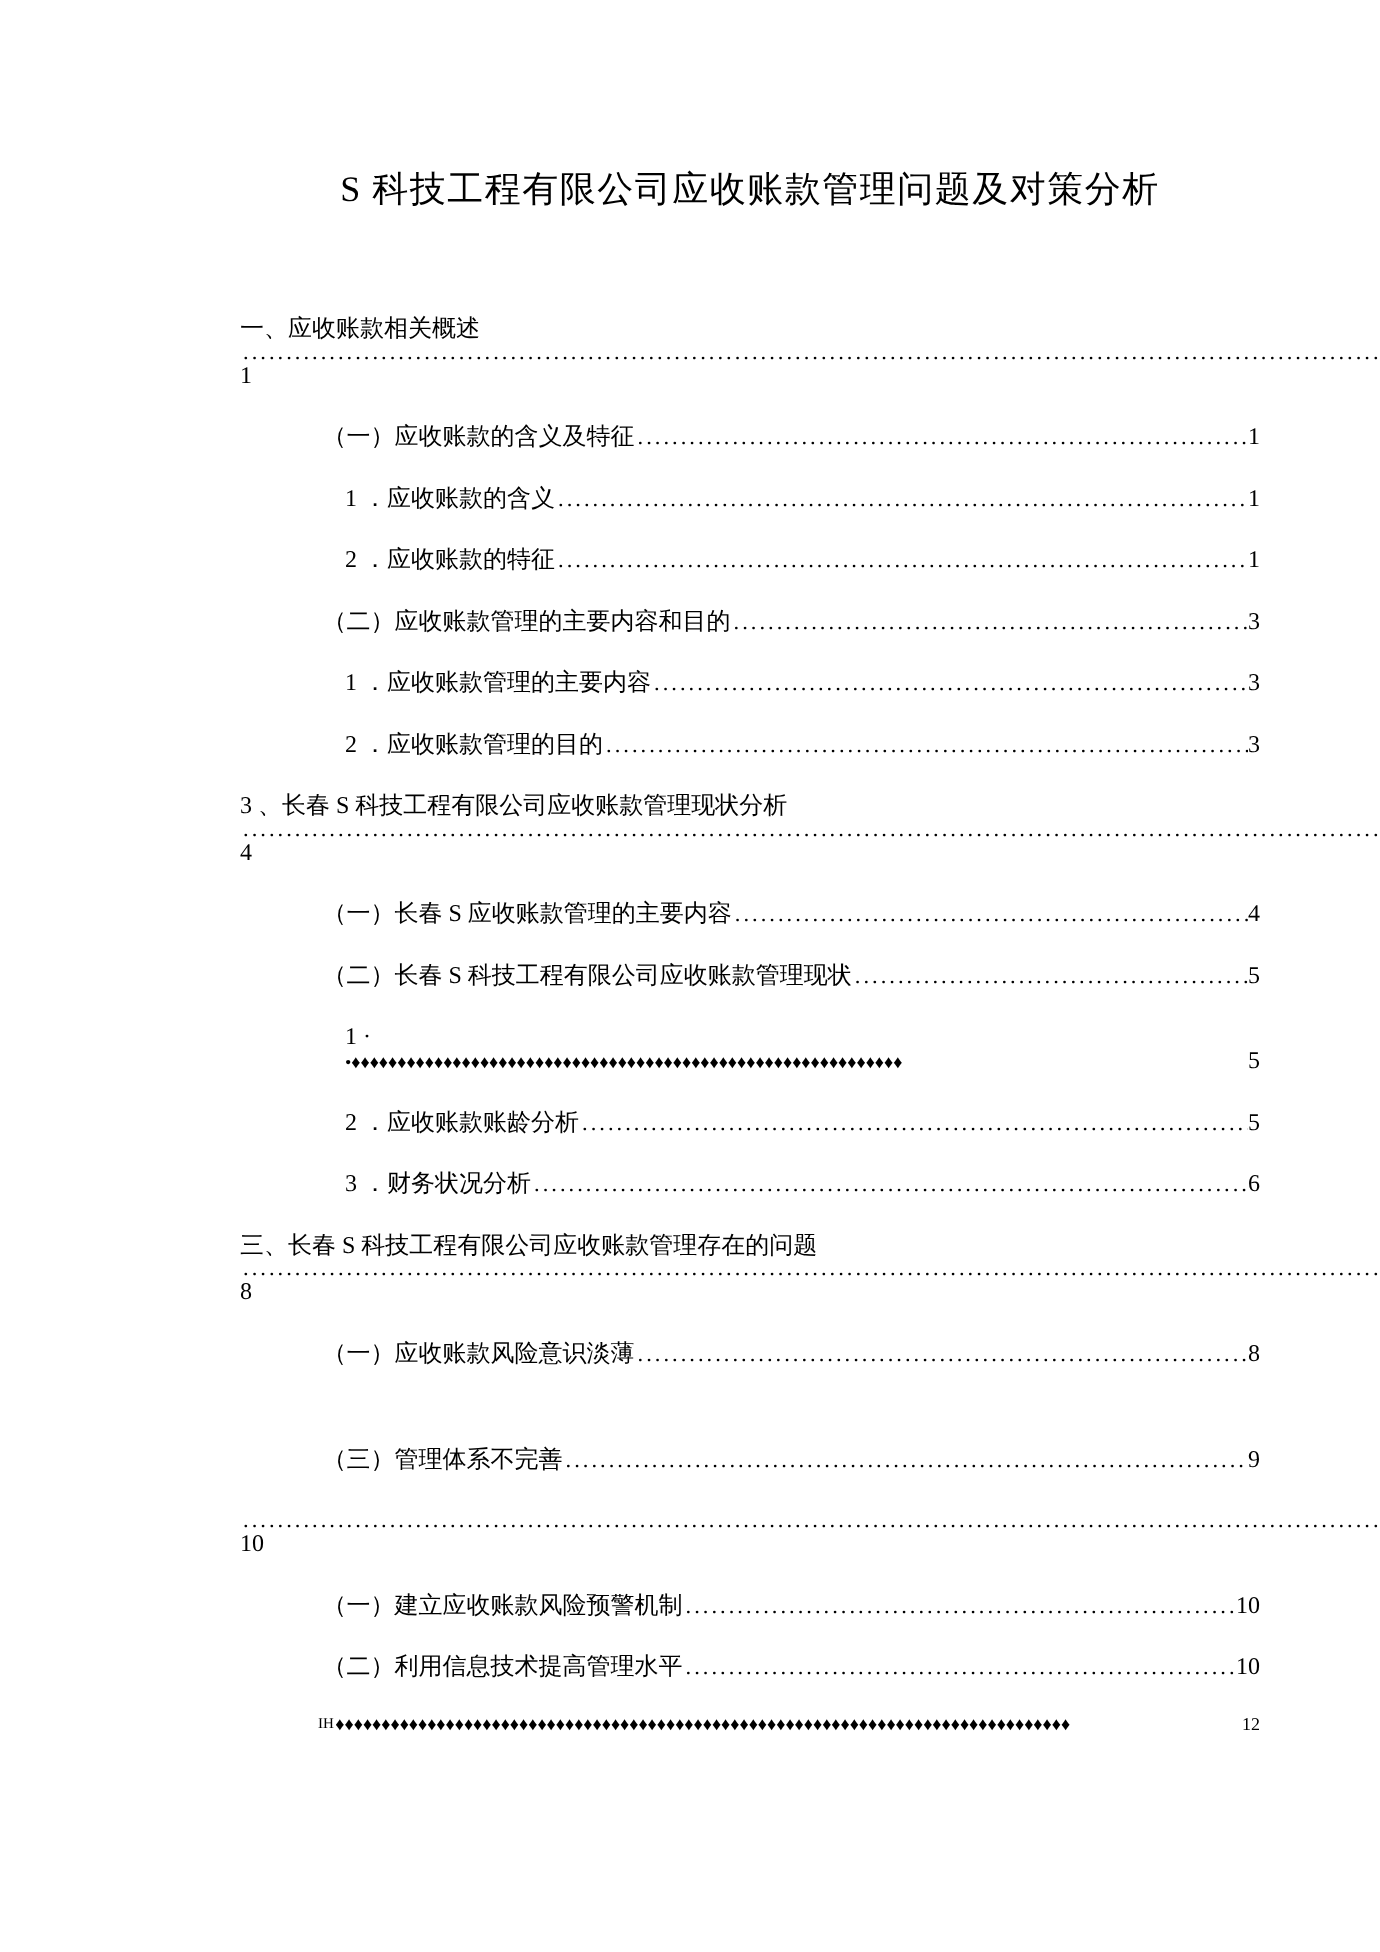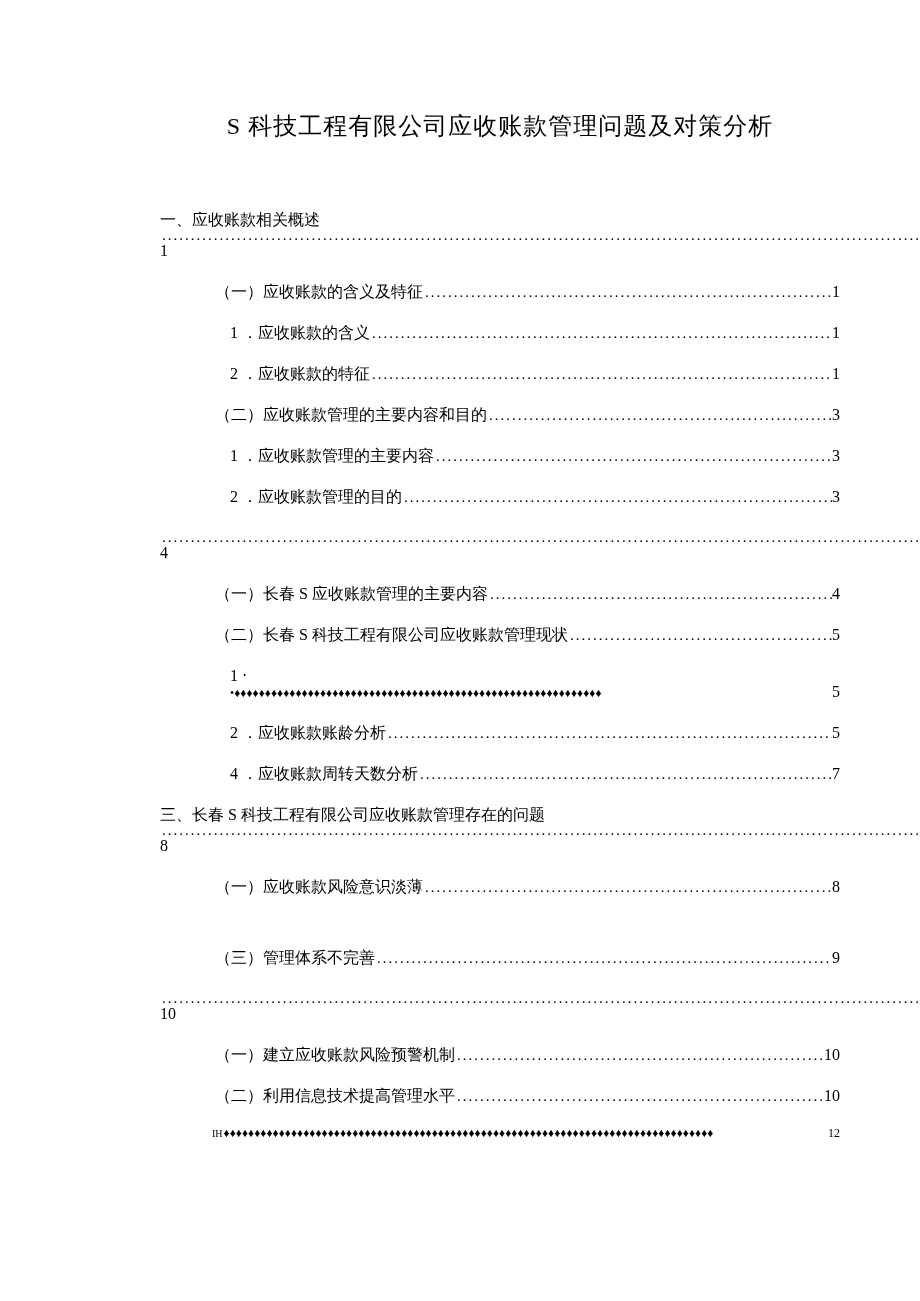--- a/index.html
+++ b/index.html
@@ -143,20 +143,21 @@
         <span class="toc-label">1 ．应收账款管理的主要内容</span>
         <span class="toc-leader"></span>
         <span class="toc-page">3</span>
       </div>
       <div class="toc-row ind2">
         <span class="toc-label">2 ．应收账款管理的目的 </span>
         <span class="toc-leader"></span>
         <span class="toc-page">3</span>
       </div>
       <div class="toc-row ind0">
+        <span class="toc-label">3 、长春 S 科技工程有限公司应收账款管理现状分析</span>
         <span class="toc-leader"></span>
         <span class="toc-page">4</span>
       </div>
       <div class="toc-row ind1">
         <span class="toc-label">（一）长春 S 应收账款管理的主要内容</span>
         <span class="toc-leader"></span>
         <span class="toc-page">4</span>
       </div>
       <div class="toc-row ind1">
         <span class="toc-label">（二）长春 S 科技工程有限公司应收账款管理现状</span>
@@ -169,23 +170,23 @@
       <div class="diamond-row">
         <span class="diamond-fill"><span class="diamond-fill-inner">•♦♦♦♦♦♦♦♦♦♦♦♦♦♦♦♦♦♦♦♦♦♦♦♦♦♦♦♦♦♦♦♦♦♦♦♦♦♦♦♦♦♦♦♦♦♦♦♦♦♦♦♦♦♦♦♦♦♦♦♦</span></span>
         <span class="diamond-page">5</span>
       </div>
       <div class="toc-row ind2">
         <span class="toc-label">2 ．应收账款账龄分析 </span>
         <span class="toc-leader"></span>
         <span class="toc-page">5</span>
       </div>
       <div class="toc-row ind2">
-        <span class="toc-label">4 ．应收账款周转天数分析 </span>
-        <span class="toc-leader"></span>
-        <span class="toc-page">7</span>
+        <span class="toc-label">3 ．财务状况分析 </span>
+        <span class="toc-leader"></span>
+        <span class="toc-page">6</span>
       </div>
       <div class="toc-row ind0">
         <span class="toc-label">三、长春 S 科技工程有限公司应收账款管理存在的问题</span>
         <span class="toc-leader"></span>
         <span class="toc-page">8</span>
       </div>
       <div class="toc-row ind1">
         <span class="toc-label">（一）应收账款风险意识淡薄</span>
         <span class="toc-leader"></span>
         <span class="toc-page">8</span>

